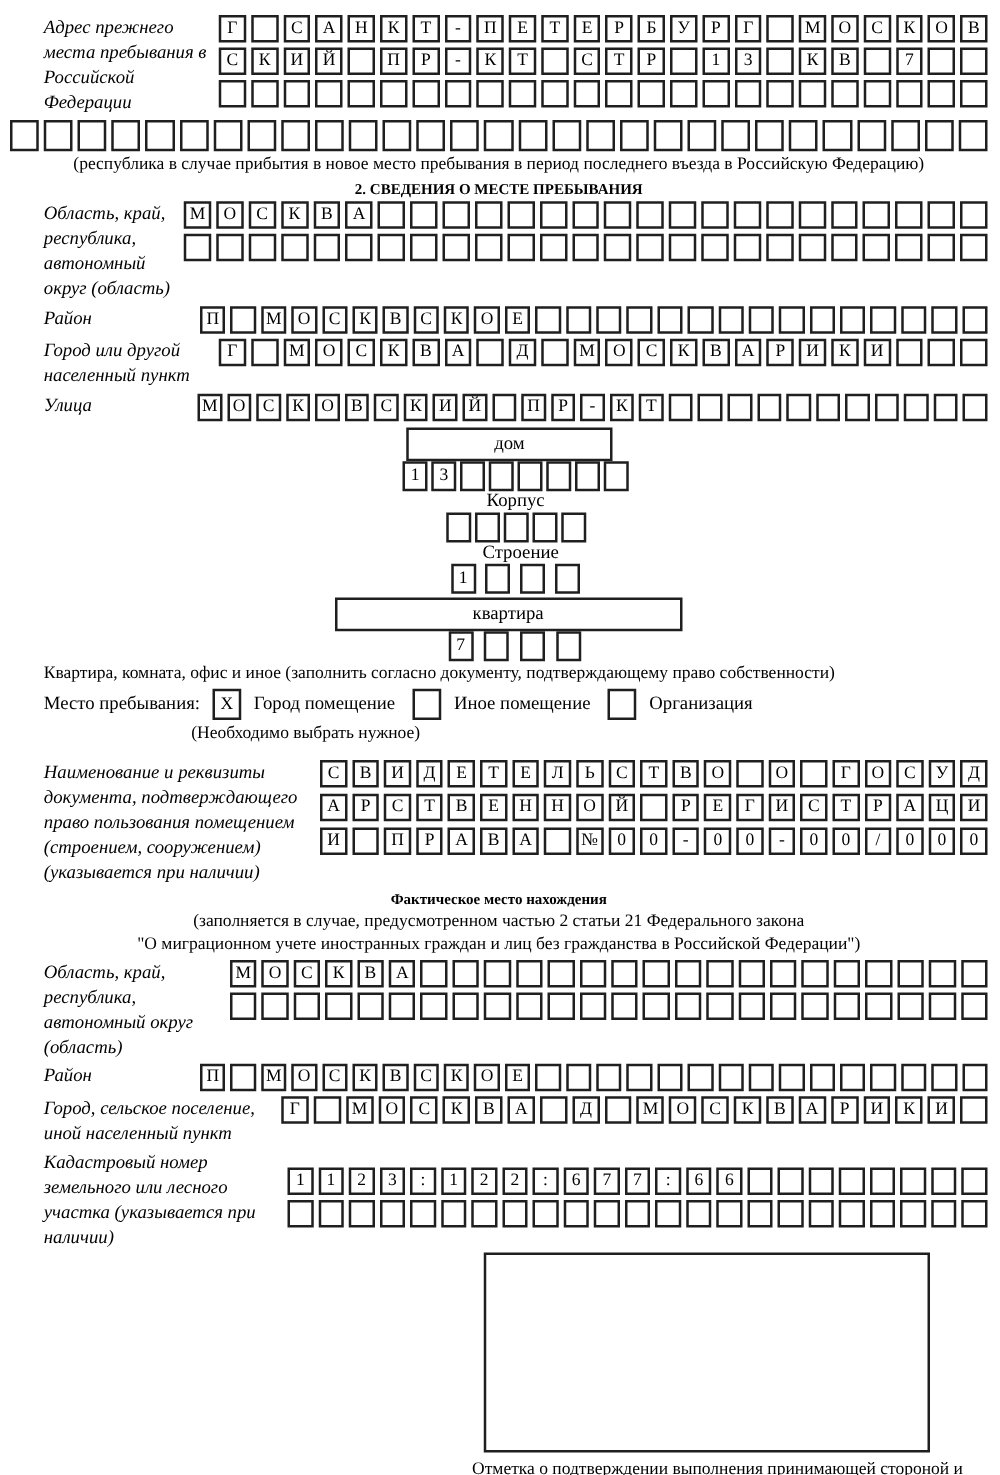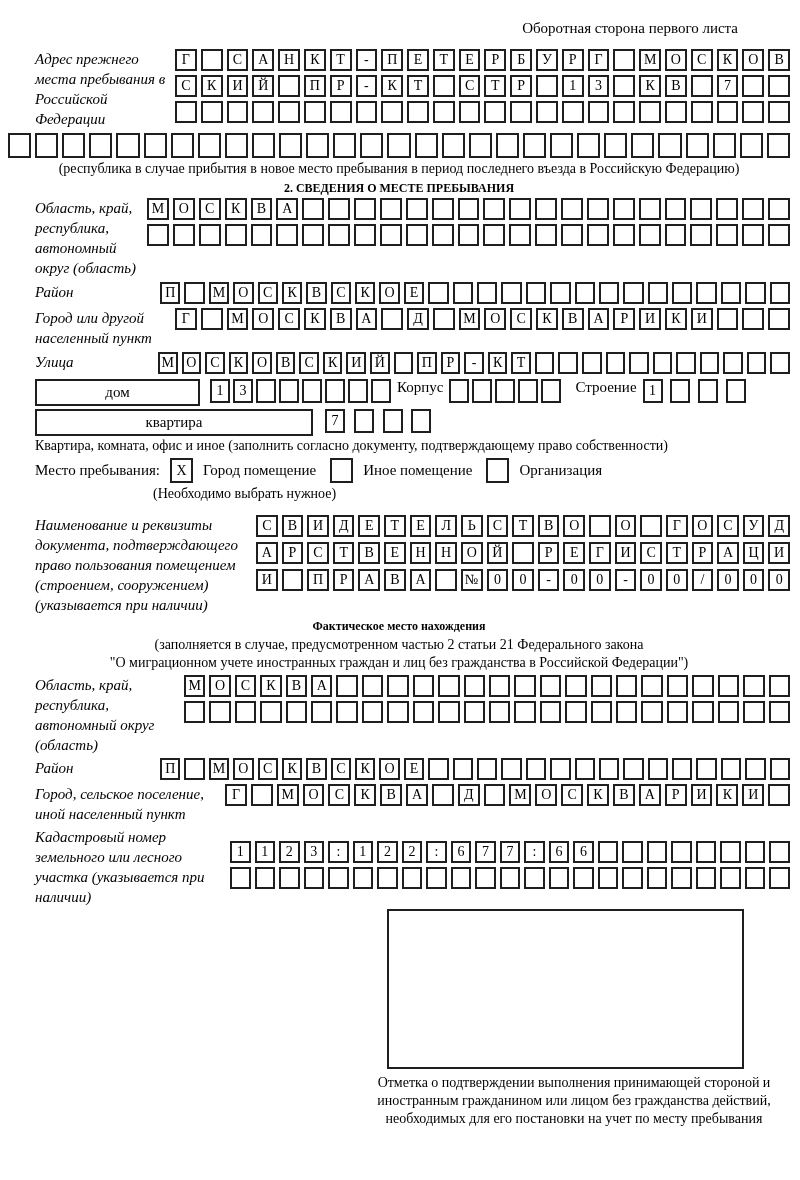--- a/index.html
+++ b/index.html
@@ -26,21 +26,21 @@
     border:2px solid #1f1f1f; height:22px; background:#fff;
     display:flex; align-items:center; justify-content:center;
     font-size:14px;
   }
   .fullrow { margin-top:4px; }
   .fullrow .cell { height:25px; }
   .caption { text-align:center; font-size:14px; line-height:18px; margin-top:2px; }
   .sec-title { text-align:center; font-weight:bold; font-size:12px; margin-top:3px; margin-bottom:2px; }
   .mt3{margin-top:3px}.mt4{margin-top:4px}.mt5{margin-top:12px}
   
-  .combo-row { display:flex; margin-left:27px; margin-top:5px; }
+  .combo-row { display:flex; align-items:center; margin-left:27px; margin-top:5px;flex-direction:column; }
   .wide-box {
     border:2px solid #1f1f1f; height:27px; background:#fff;
     display:flex; align-items:center; justify-content:center; font-size:15px;
   }
   .house-box { width:165px; margin-right:10px; }
   .apt-box   { width:278px; margin-right:12px; }
   .mini-cells { display:grid; gap:3px; flex:none; }
   .mini-cells .cell { height:24px; width:20px; }
   .sp-cells { gap:7px; }
   .inline-lb { font-size:15px; margin:0 6px; }
@@ -65,21 +65,20 @@
   .stamp-caption {
     width:440px; margin-left:346px; margin-top:5px;
     text-align:center; font-size:14px; line-height:18px;
   }
 </style>
 </head>
 <body>
 
 <div class="page">
 
-  <div class="header-note">Оборотная сторона первого листа</div>
 
   <div class="frow" style="margin-top:12px">
     <div class="label w132">Адрес прежнего места пребывания в Российской Федерации</div>
     <div class="rows">
       <div class="cells" style="grid-template-columns: repeat(24, 1fr);">
           <div class="cell">Г</div>
           <div class="cell"></div>
           <div class="cell">С</div>
           <div class="cell">А</div>
           <div class="cell">Н</div>

